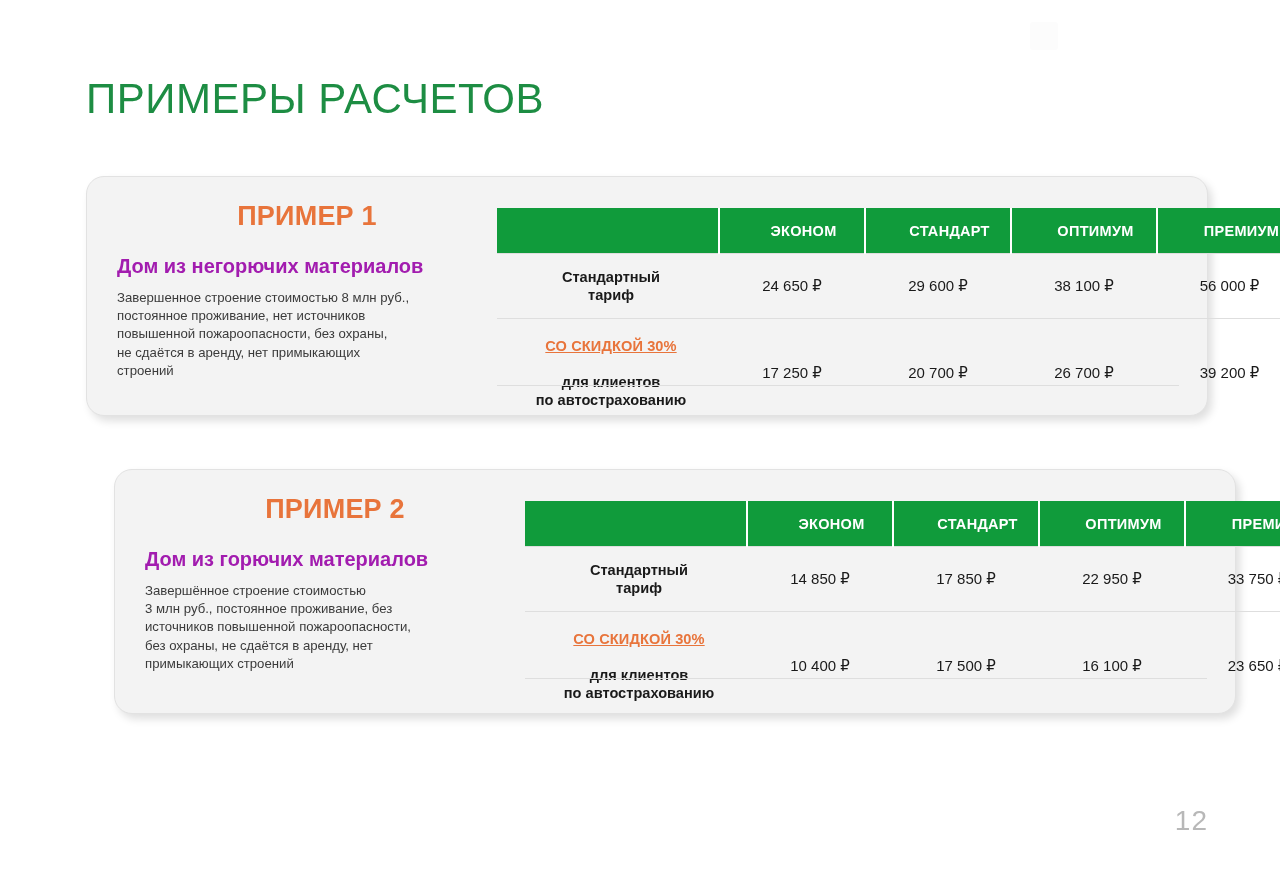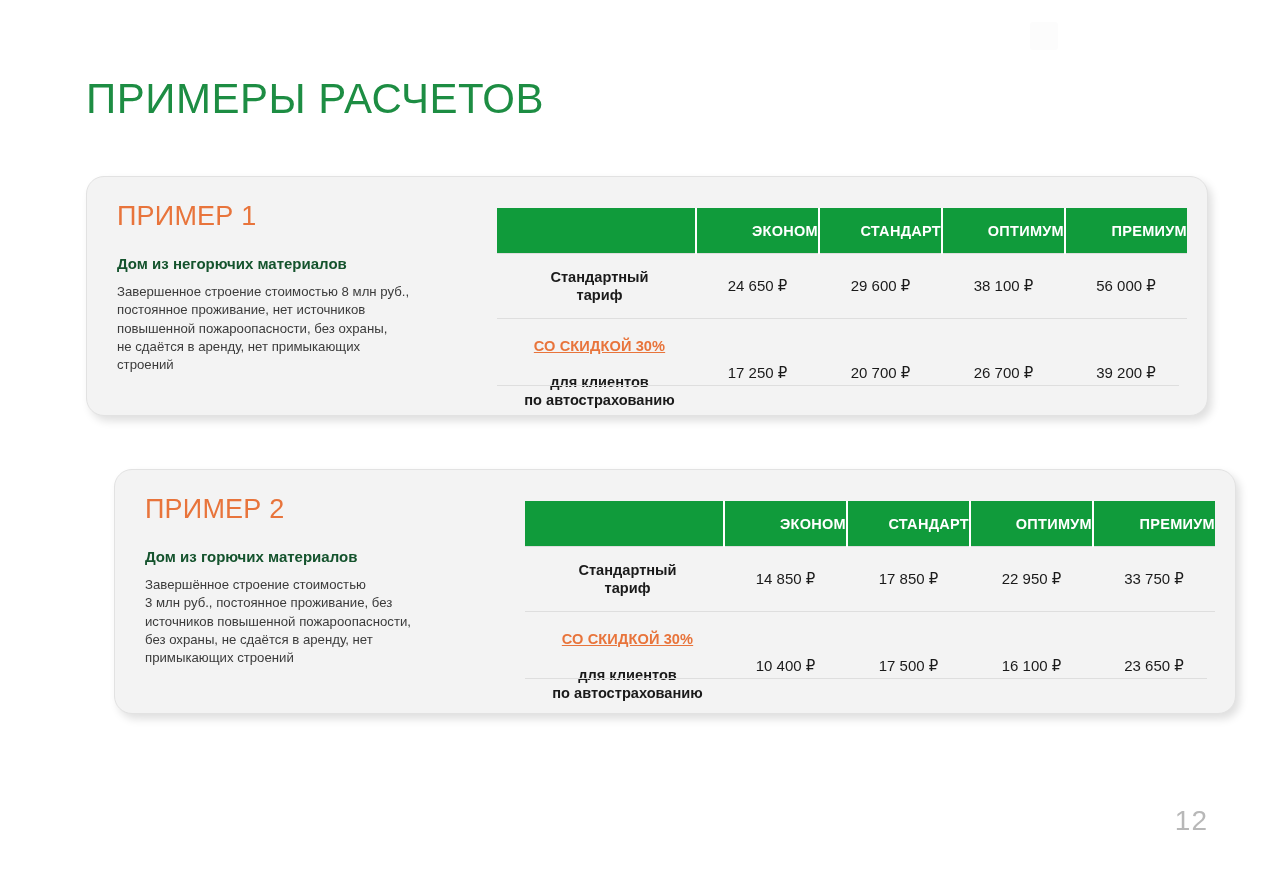--- a/index.html
+++ b/index.html
@@ -57,28 +57,29 @@
   
   .card-left {
     position: absolute;
     left: 30px;
     top: 26px;
     width: 380px;
   }
   .example-label {
     color: #e8743b;
     font-size: 27px;
-    font-weight: 400;
+    font-weight: 700;
     line-height: 1;
     letter-spacing: 0.2px;
     margin: 0 0 25px 0;
+    text-align: center;
   }
   .card-heading {
-    color: #14532d;
-    font-size: 15px;
+    color: #a21caf;
+    font-size: 20px;
     font-weight: 700;
     line-height: 1.15;
     margin: 0 0 11px 0;
   }
   .card-desc {
     color: #3b3b3b;
     font-size: 13.2px;
     font-weight: 400;
     line-height: 1.38;
     margin: 0;
@@ -101,22 +102,23 @@
   }
 
   .thead-row th {
     background: #109b3b;
     color: #ffffff;
     font-size: 14.5px;
     font-weight: 700;
     letter-spacing: 0.3px;
     height: 45px;
     vertical-align: middle;
-    text-align: right;
+    text-align: center;
     border-left: 2px solid #ffffff;
+    padding-left: 23px;
   }
   .thead-row th.col-label {
     border-left: none;
     background: #109b3b;
   }
 
   .col-label   { width: 198px; }
   .col-plan    { width: 121px; }
 
   .body-row td {

